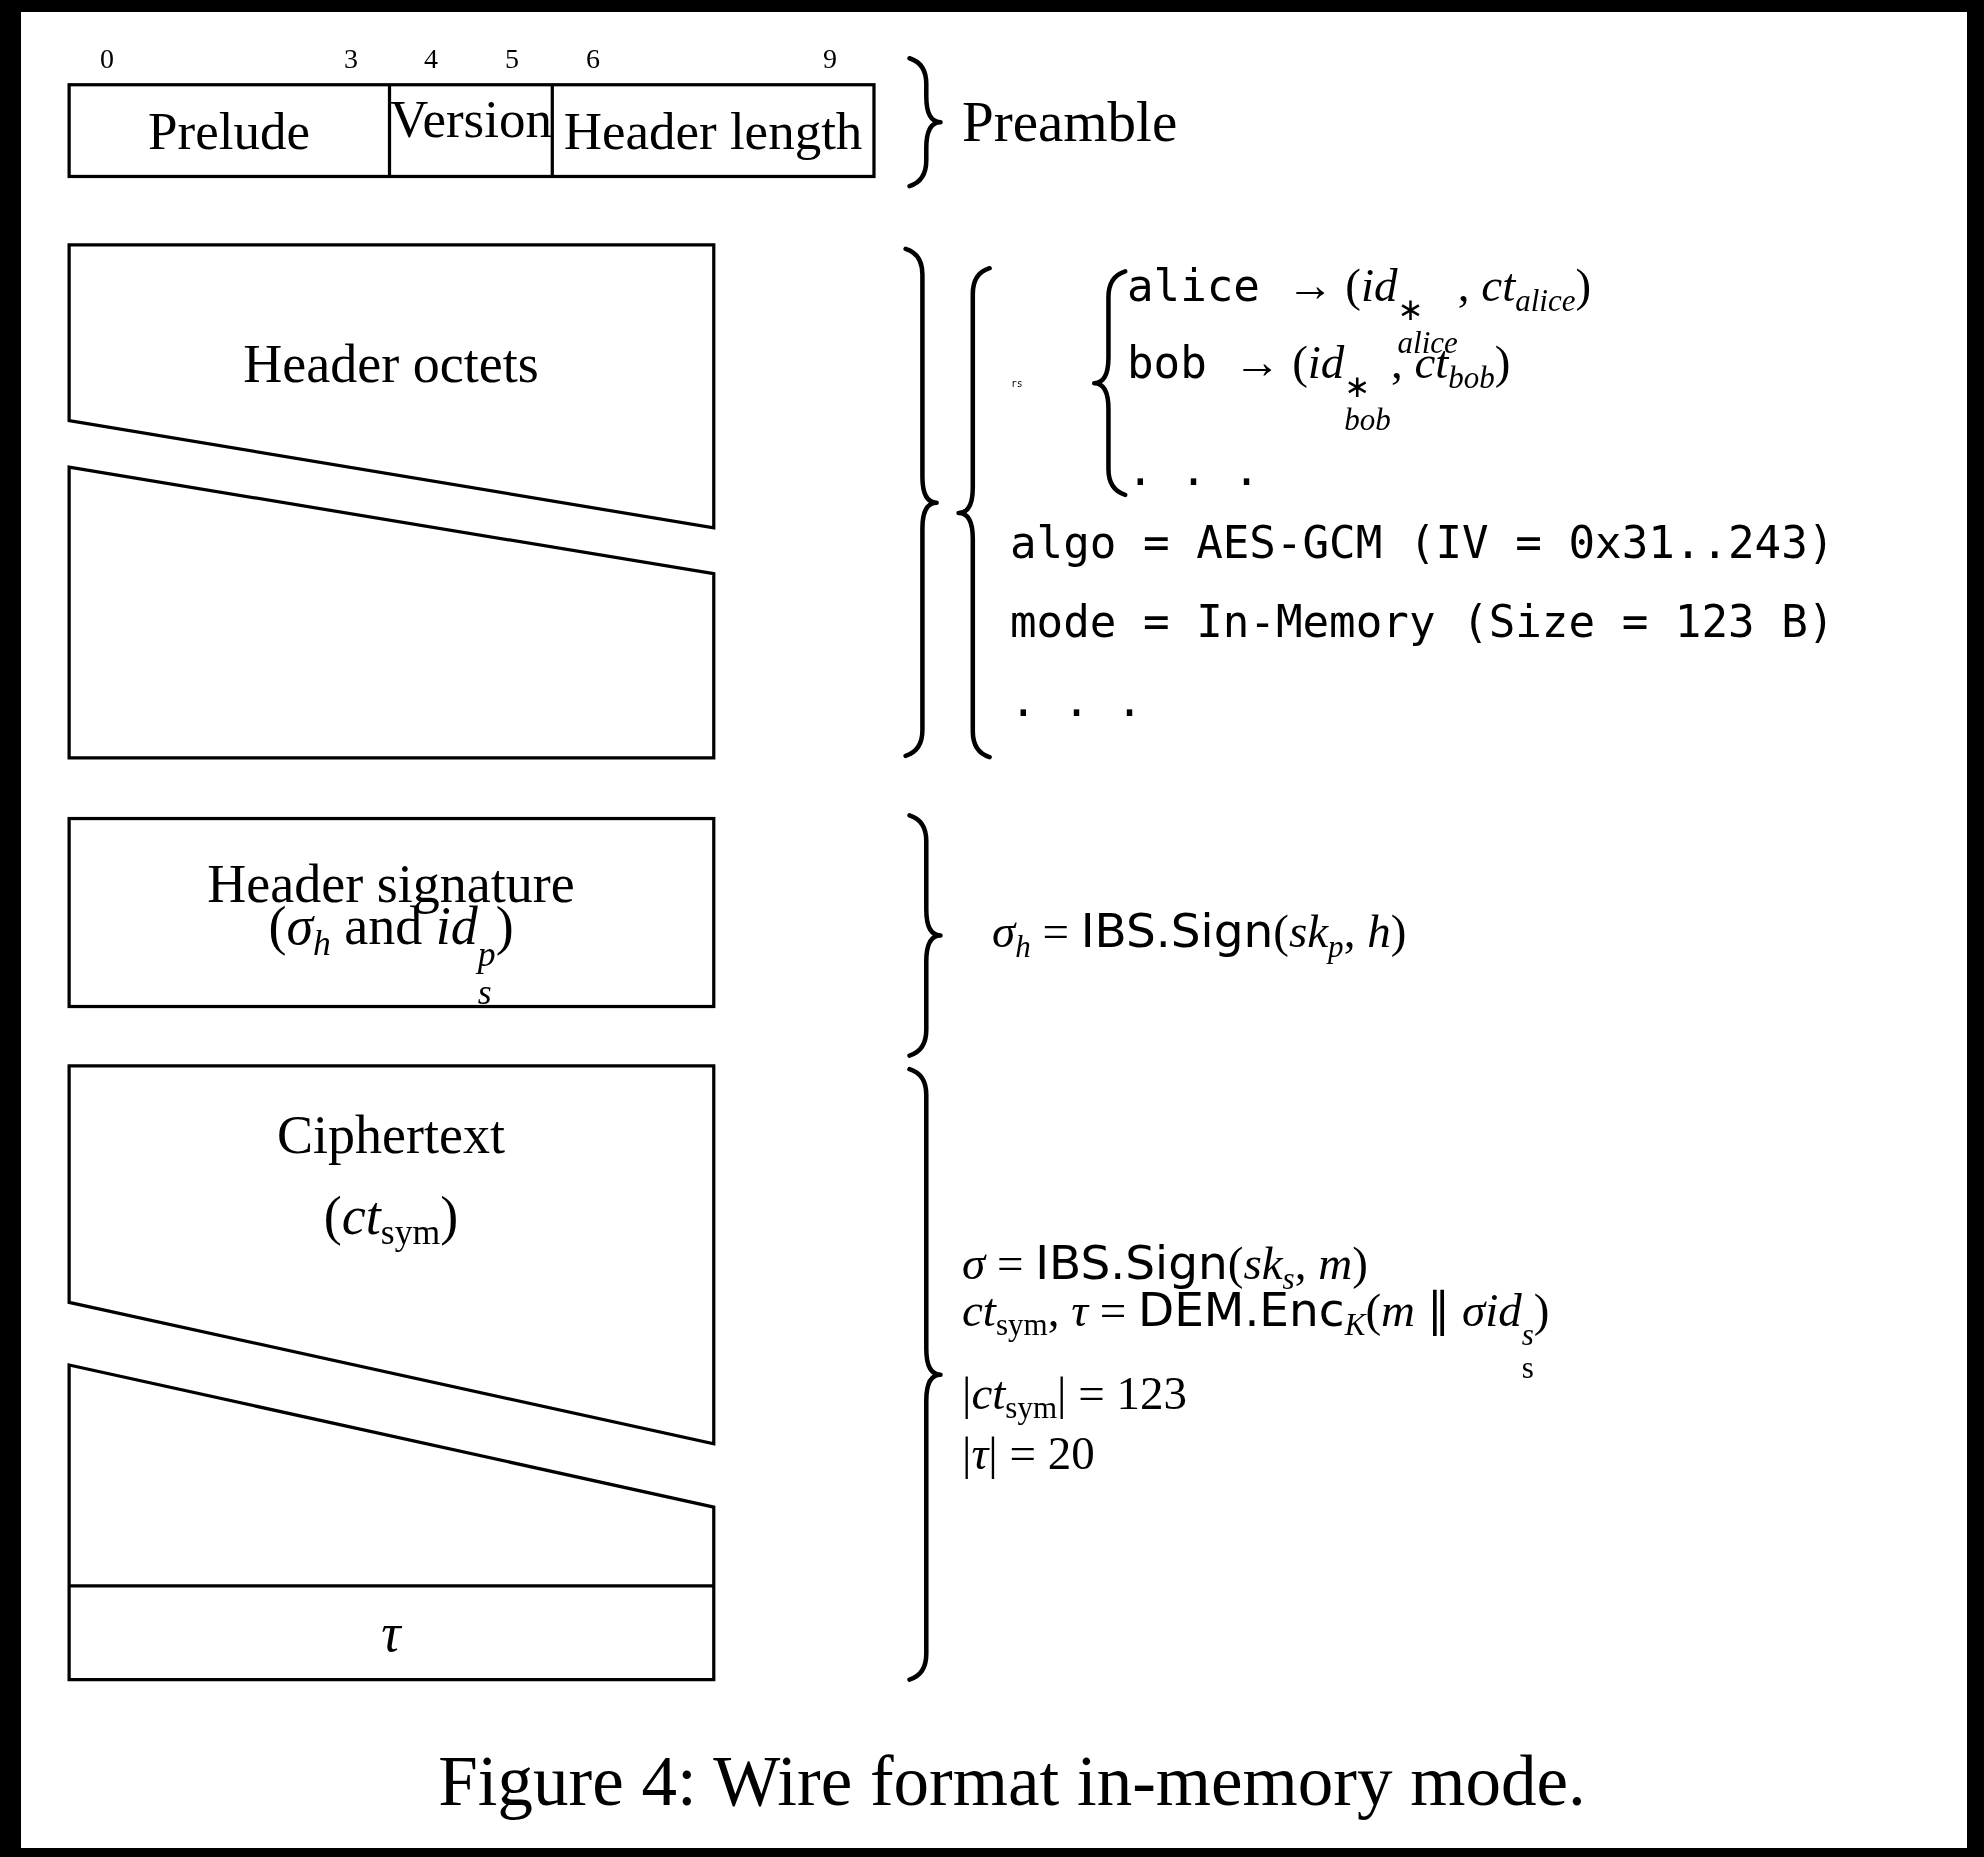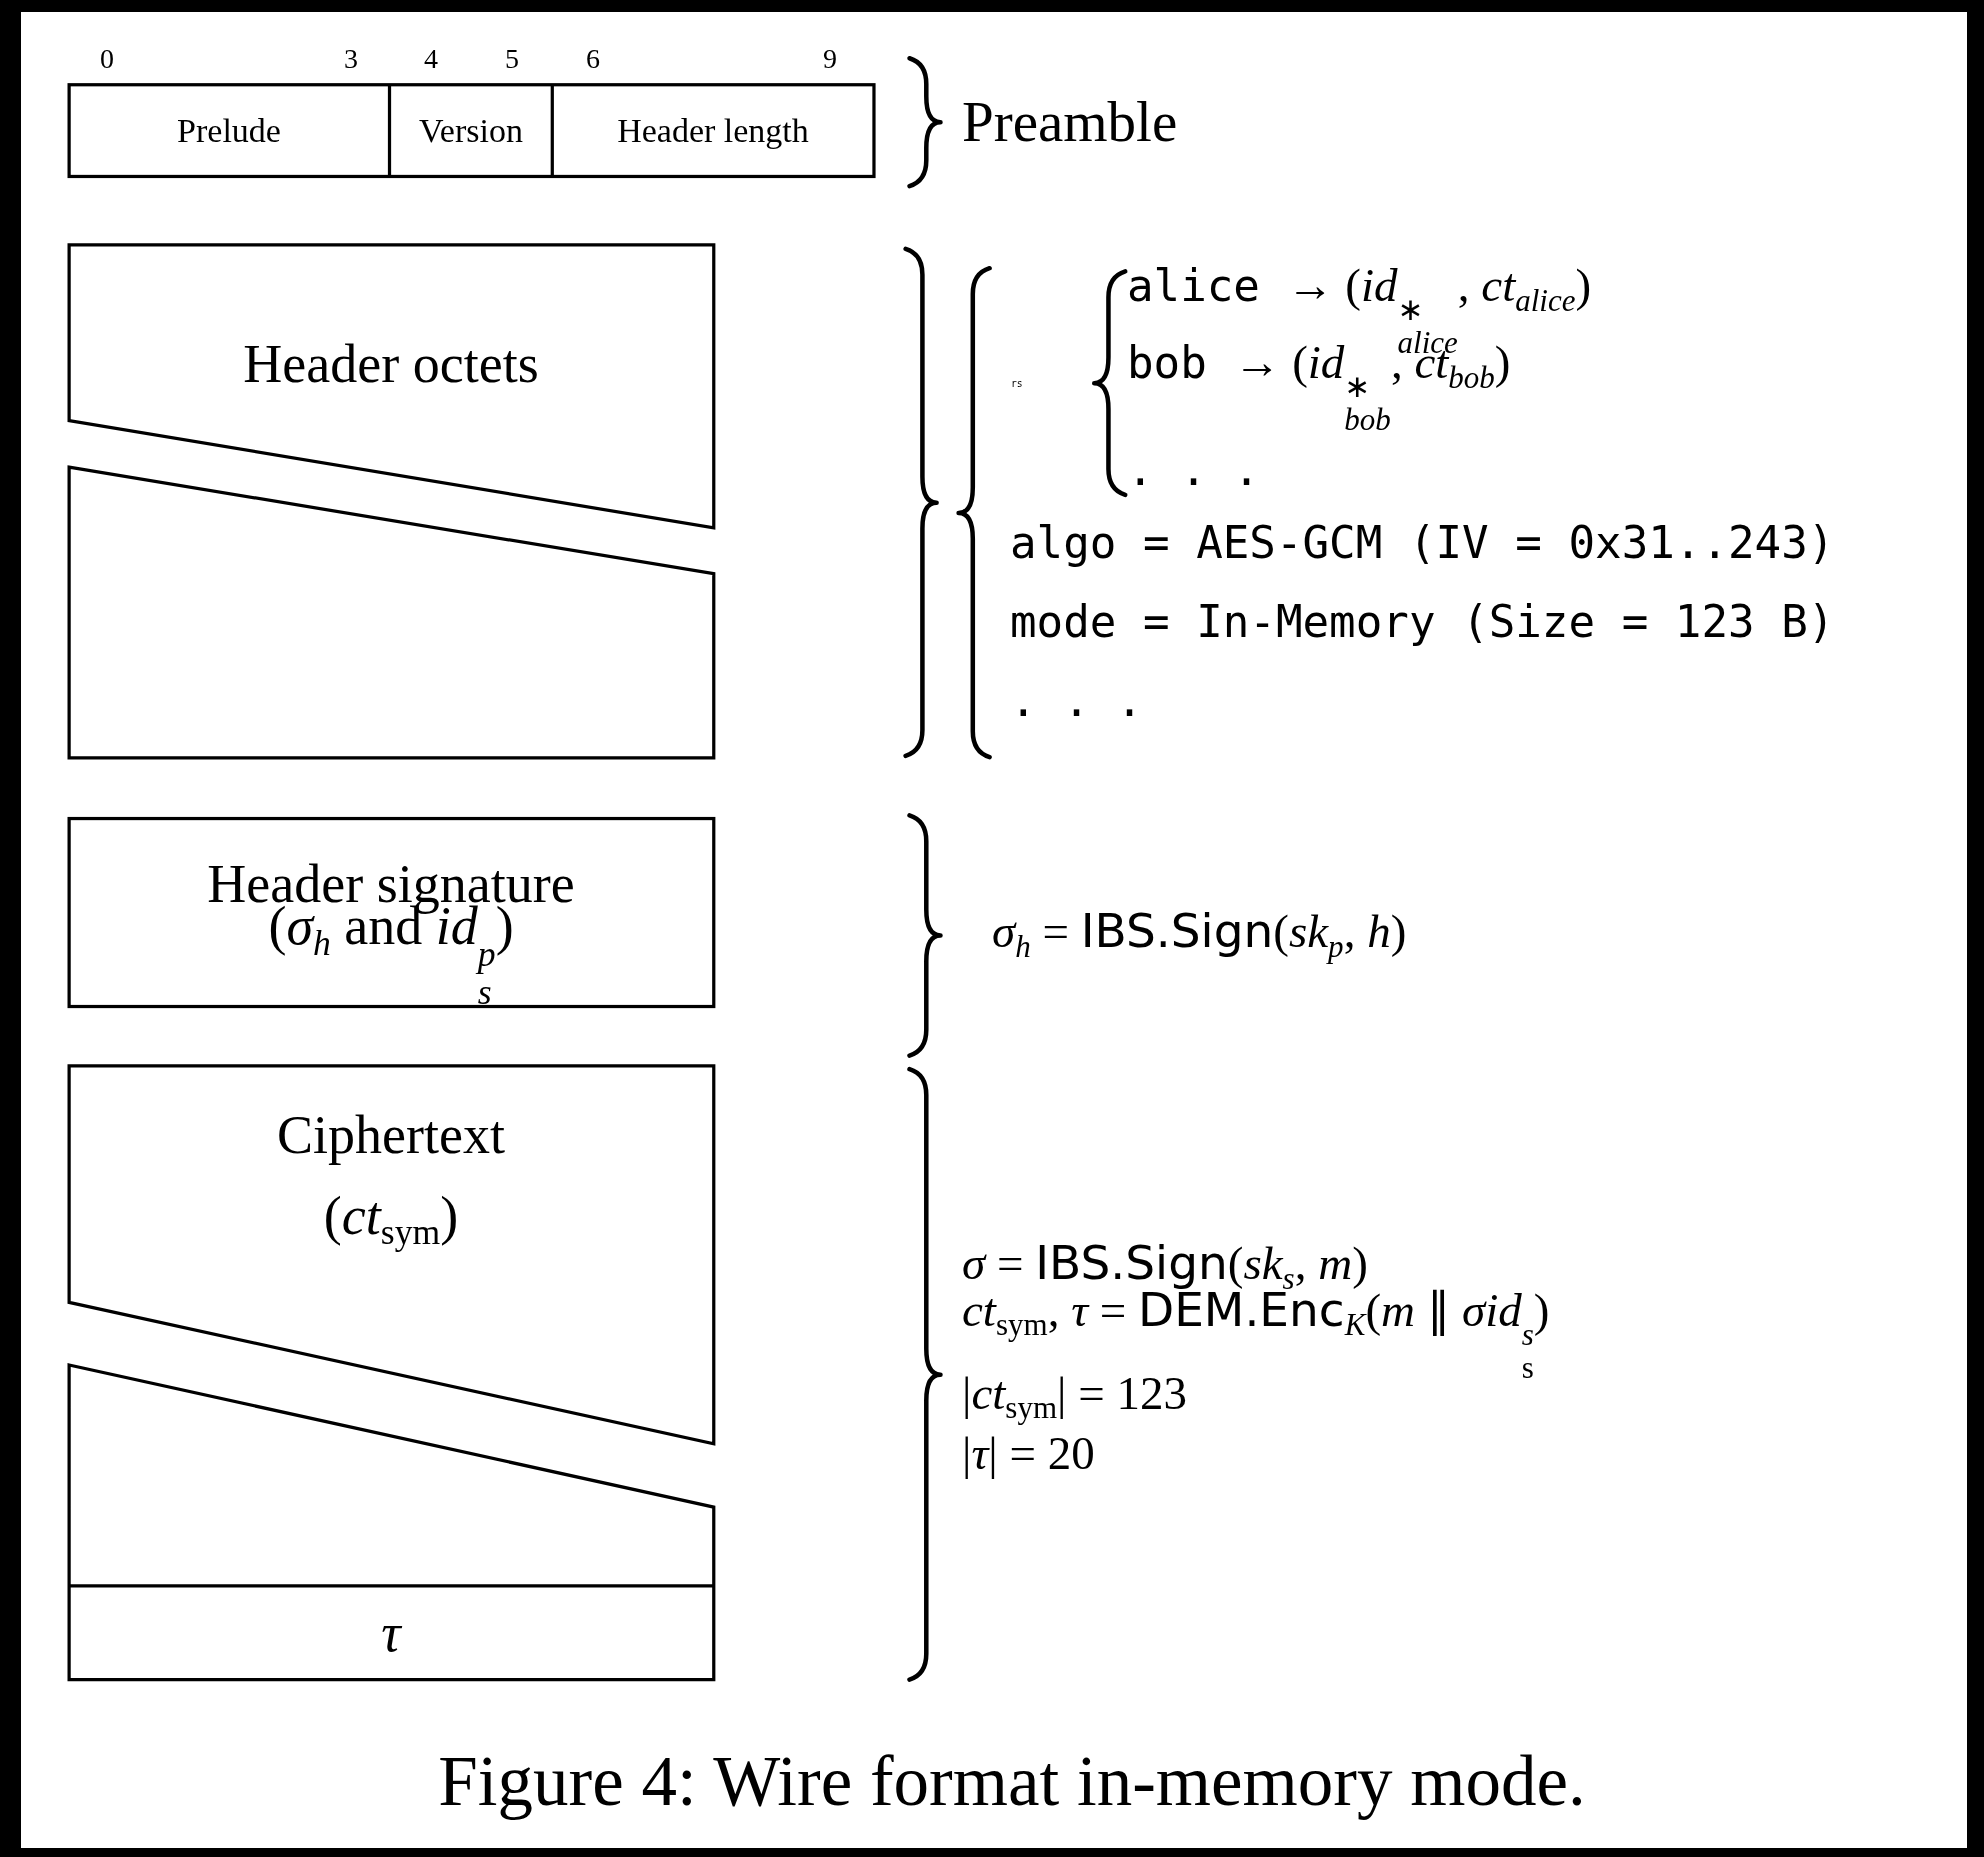--- a/index.html
+++ b/index.html
@@ -4,21 +4,21 @@
 <style>
   html,body{margin:0;padding:0;background:#000;}
   #canvas{position:relative;width:1985px;height:1858px;background:#000;overflow:hidden;
           font-family:"Liberation Serif",serif;color:#000;}
   #paper{position:absolute;left:20.7px;top:11.6px;width:1946px;height:1836px;background:#fff;}
   svg{position:absolute;left:0;top:0;}
   .txt{position:absolute;white-space:nowrap;}
   .c{transform:translate(-50%,-50%);} 
   .l{transform:translate(0,-50%);}    
   .tick{font-size:28px;}
-  .cell{font-size:34px;}
+  .cell{font-size:53px;}
   .boxlbl{font-size:54px;}
   .bracelbl{font-size:57px;}
   .caption{font-size:71px;}
   .ann{font-size:47px;text-align:right;}
   .rm{font-family:"Liberation Serif",serif;font-style:normal;}
   .it{font-family:"Liberation Serif",serif;font-style:italic;}
   .tt{font-family:"DejaVu Sans Mono","Liberation Mono",monospace;font-size:0.94em;}
   .sf{font-family:"DejaVu Sans","Liberation Sans",sans-serif;}
   .sub{font-size:66%;vertical-align:-0.3em;}
   .stack{display:inline-flex;flex-direction:column;align-items:flex-start;
@@ -57,21 +57,21 @@
   </svg>
 
   <div class="txt c tick" style="left:107px;top:59px">0</div>
   <div class="txt c tick" style="left:351px;top:59px">3</div>
   <div class="txt c tick" style="left:431px;top:59px">4</div>
   <div class="txt c tick" style="left:512px;top:59px">5</div>
   <div class="txt c tick" style="left:593px;top:59px">6</div>
   <div class="txt c tick" style="left:830px;top:59px">9</div>
 
   <div class="txt c cell" style="left:229px;top:131px">Prelude</div>
-  <div class="txt c cell" style="left:471px;top:131px">Version</div>
+  <div class="txt c cell" style="left:471px;top:119px">Version</div>
   <div class="txt c cell" style="left:713px;top:131px">Header length</div>
   <div class="txt l bracelbl" style="left:962px;top:121px">Preamble</div>
 
   <div class="txt c boxlbl" style="left:391px;top:364px">Header octets</div>
   <div class="txt l ann tt" style="left:1011px;top:383px">rs</div>
   <div class="txt l ann" style="left:1127px;top:309px"><span class="tt">alice </span><span class="rm">→ (</span><span class="it">id</span><span class="stack">
         <span class="rm">∗</span>
         <span class="it">alice</span>
       </span><span class="rm">, </span><span class="it">ct</span><span class="it sub">alice</span><span class="rm">)</span></div>
   <div class="txt l ann" style="left:1127px;top:386px"><span class="tt">bob </span><span class="rm">→ (</span><span class="it">id</span><span class="stack">

